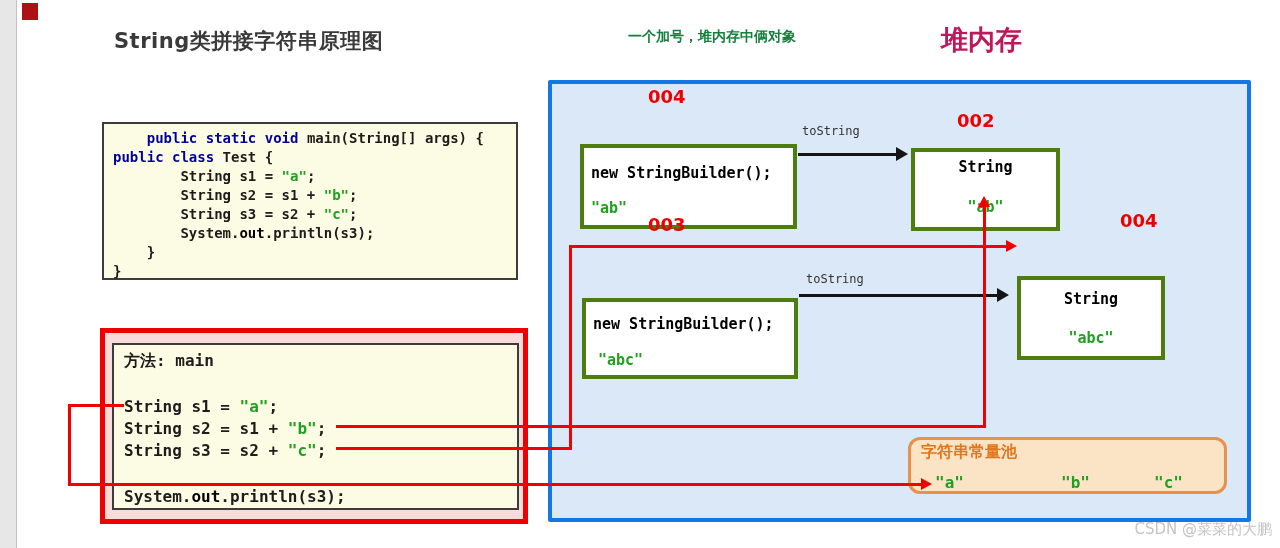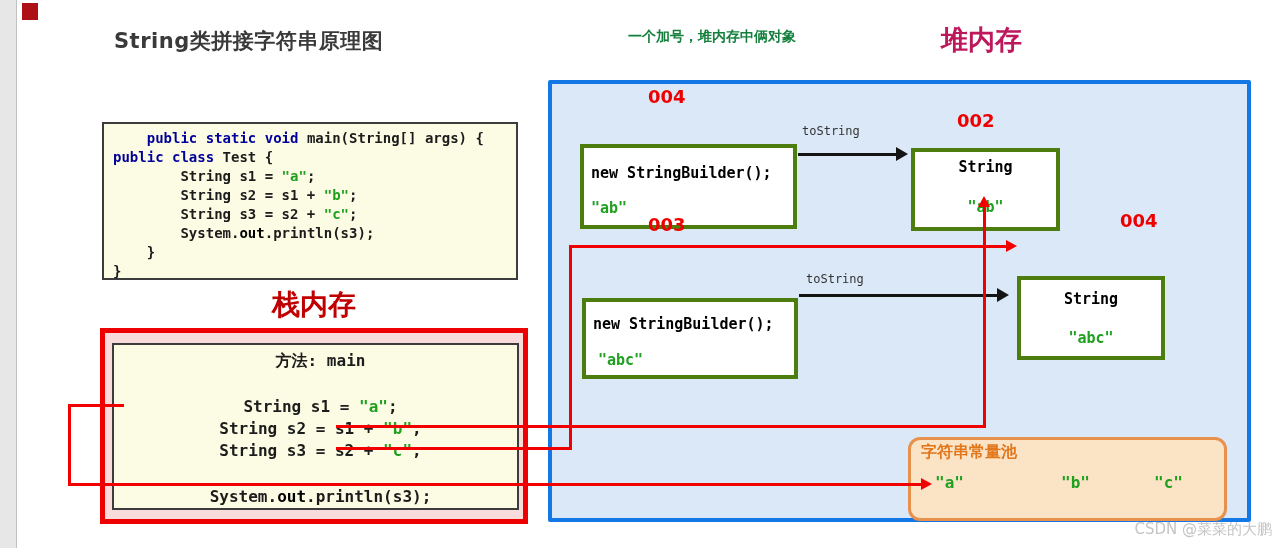--- a/index.html
+++ b/index.html
@@ -32,21 +32,21 @@
   
   .code-box { position:absolute; left:102px; top:122px; width:416px; height:158px;
     background:#fcfce4; border:2px solid #3c3c3c; padding:5px 9px;
     font-size:14px; line-height:19px; font-weight:600; }
 
   
   .stack-outer { position:absolute; left:100px; top:328px; width:428px; height:196px;
     background:#f8dcdc; border:5px solid #ee0000; }
   .stack-inner { position:absolute; left:112px; top:343px; width:407px; height:167px;
     background:#fcfce4; border:2px solid #3c3c3c; padding:8px 0 0 10px;
-    font-size:16px; line-height:22px; font-weight:600;text-align:center; }
+    font-size:16px; line-height:22px; font-weight:600; }
   .stack-method { font-size:16px; line-height:16px; color:#1c1c1c; }
   .stack-body { margin-top:27px; }
   .stack-body .code-line:nth-child(4) { margin-top:24px; }
 
   
   .heap-box { position:absolute; left:548px; top:80px; width:703px; height:442px;
     background:#dbe8f7; border:4px solid #1377e5; border-radius:2px; }
   .obj { position:absolute; background:#ffffff; border:4px solid #4d7c0f; z-index:2;
     font-size:15px; line-height:16px; font-weight:600;margin-top:36px; }
   .obj-001 { left:580px; top:108px; width:217px; height:85px; padding:17px 0 0 7px; }
@@ -61,21 +61,21 @@
   .obj-id { position:absolute; font-size:18px; font-weight:bold; color:#ee0000; z-index:3; }
   .id-001 { left:648px; top:86px; }
   .id-002 { left:957px; top:88px;margin-top:22px; }
   .id-003 { left:648px; top:214px; }
   .id-004 { left:1120px; top:210px; }
   .tostring { position:absolute; font-size:12px; color:#333; z-index:3; }
   .ts-1 { left:802px; top:124px; }
   .ts-2 { left:806px; top:272px; }
 
   
-  .pool { position:absolute; left:908px; top:437px; width:319px; height:84px;
+  .pool { position:absolute; left:908px; top:437px; width:319px; height:57px;
     background:#fbe3c6; border:3px solid #e8914c; border-radius:12px; z-index:2; }
   .pool-title { position:absolute; left:10px; top:2px; font-size:16px; font-weight:bold; color:#e2761b; }
   .pool-item { position:absolute; top:33px; font-size:16px; font-weight:bold; color:#1fa01f;
     font-family:"DejaVu Sans Mono", monospace; }
   .pool-a { left:24px; } .pool-b { left:150px; } .pool-c { left:243px; }
 
   
   .rline { position:absolute; background:#f20000; z-index:5; }
   .bline { position:absolute; background:#141414; z-index:4; }
   .arrow-right-red { position:absolute; width:0; height:0; z-index:6;
@@ -101,21 +101,20 @@
       <div class="code-line"><span class="plain">    </span><span class="kw">public static void </span><span class="plain">main(String[] args) {</span></div>
       <div class="code-line"><span class="kw">public class </span><span class="plain">Test {</span></div>
       <div class="code-line"><span class="plain">        String s1 = </span><span class="str">"a"</span><span class="plain">;</span></div>
       <div class="code-line"><span class="plain">        String s2 = s1 + </span><span class="str">"b"</span><span class="plain">;</span></div>
       <div class="code-line"><span class="plain">        String s3 = s2 + </span><span class="str">"c"</span><span class="plain">;</span></div>
       <div class="code-line"><span class="plain">        System.</span><span class="out">out</span><span class="plain">.println(s3);</span></div>
       <div class="code-line"><span class="plain">    }</span></div>
       <div class="code-line"><span class="plain">}</span></div>
     </div>
 
-  <div class="stack-label">栈内存</div>
   <div class="stack-outer"></div>
   <div class="stack-inner mono">
     <div class="stack-method">方法: main</div>
     <div class="stack-body">
         <div class="code-line"><span class="plain">String s1 = </span><span class="str">"a"</span><span class="plain">;</span></div>
         <div class="code-line"><span class="plain">String s2 = s1 + </span><span class="str">"b"</span><span class="plain">;</span></div>
         <div class="code-line"><span class="plain">String s3 = s2 + </span><span class="str">"c"</span><span class="plain">;</span></div>
         <div class="code-line"><span class="plain">System.</span><span class="out">out</span><span class="plain">.println(s3);</span></div>
       </div>
   </div>

